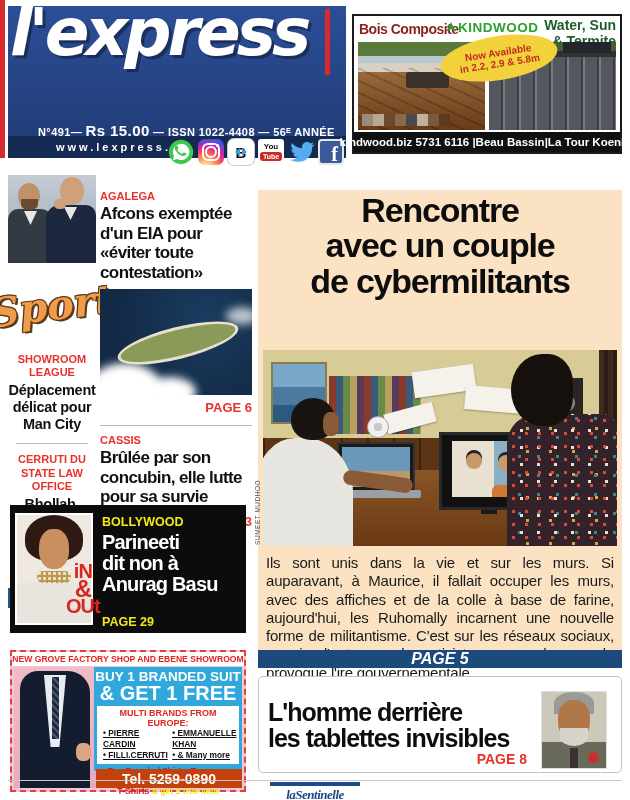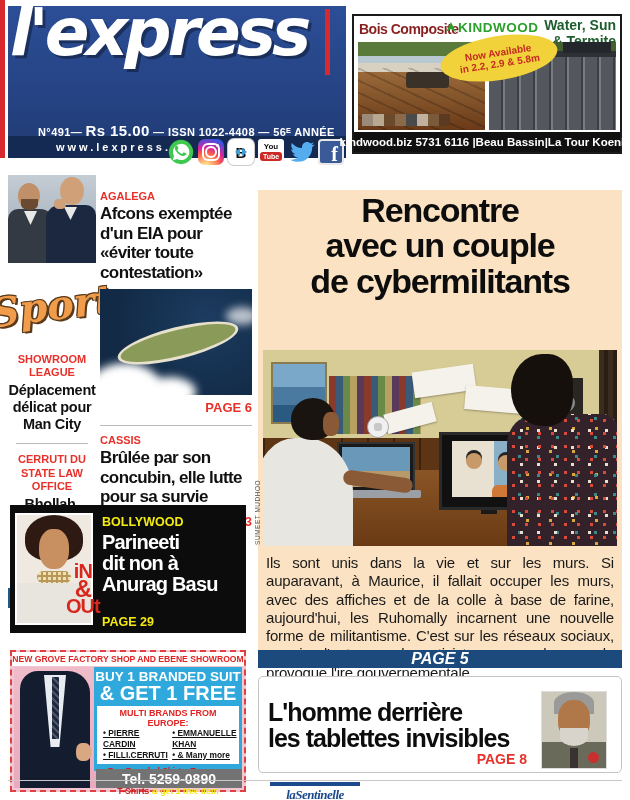--- a/index.html
+++ b/index.html
@@ -191,21 +191,21 @@
   .sa-offer1{color:#fff;font-weight:bold;font-size:13.5px;}
   .sa-offer2{color:#fff;font-weight:bold;font-size:20px;line-height:.95;}
   .sa-brandbox{background:#fff;margin:3px 3px 0;padding:2px 1px 3px;}
   .sa-btitle{color:#e02424;font-weight:bold;font-size:9px;}
   .sa-brands{display:grid;grid-template-columns:1.05fr 1fr;font-size:8.4px;font-weight:bold;color:#111;
     text-align:left;padding-left:5px;line-height:1.3;text-decoration:underline;}
   .sa-note1{color:#c81f1f;font-weight:bold;font-size:8.4px;margin-top:2px;}
   .sa-note2{font-weight:bold;font-size:8.6px;}
   .sa-note2 .n-red{color:#c81f1f;}
   .sa-note2 .n-yel{color:#f2e810;}
-  .sa-tel{position:absolute;left:84px;right:2px;bottom:2px;height:19px;background:#737373;color:#fff;
+  .sa-tel{position:absolute;left:84px;right:2px;bottom:2px;height:19px;background:#c2410c;color:#fff;
     font-weight:bold;font-size:14px;display:flex;align-items:center;justify-content:center;}
 
   
   .ganesh{position:absolute;left:258px;top:676px;width:364px;height:97px;background:#fff;
     border:1px solid #c4c4c4;border-radius:5px;box-sizing:border-box;}
   .g-kicker{position:absolute;left:9px;top:8px;color:#e8312a;font-weight:bold;font-size:13px;}
   .g-title{position:absolute;left:9px;top:22px;width:272px;font-weight:bold;font-size:25px;
     line-height:1.05;letter-spacing:-1px;color:#0d0d0d;}
   .g-title span{display:block;}
   .g-page{position:absolute;left:0;top:74px;width:268px;text-align:right;color:#e8312a;font-weight:bold;font-size:14px;cursor:pointer;}

